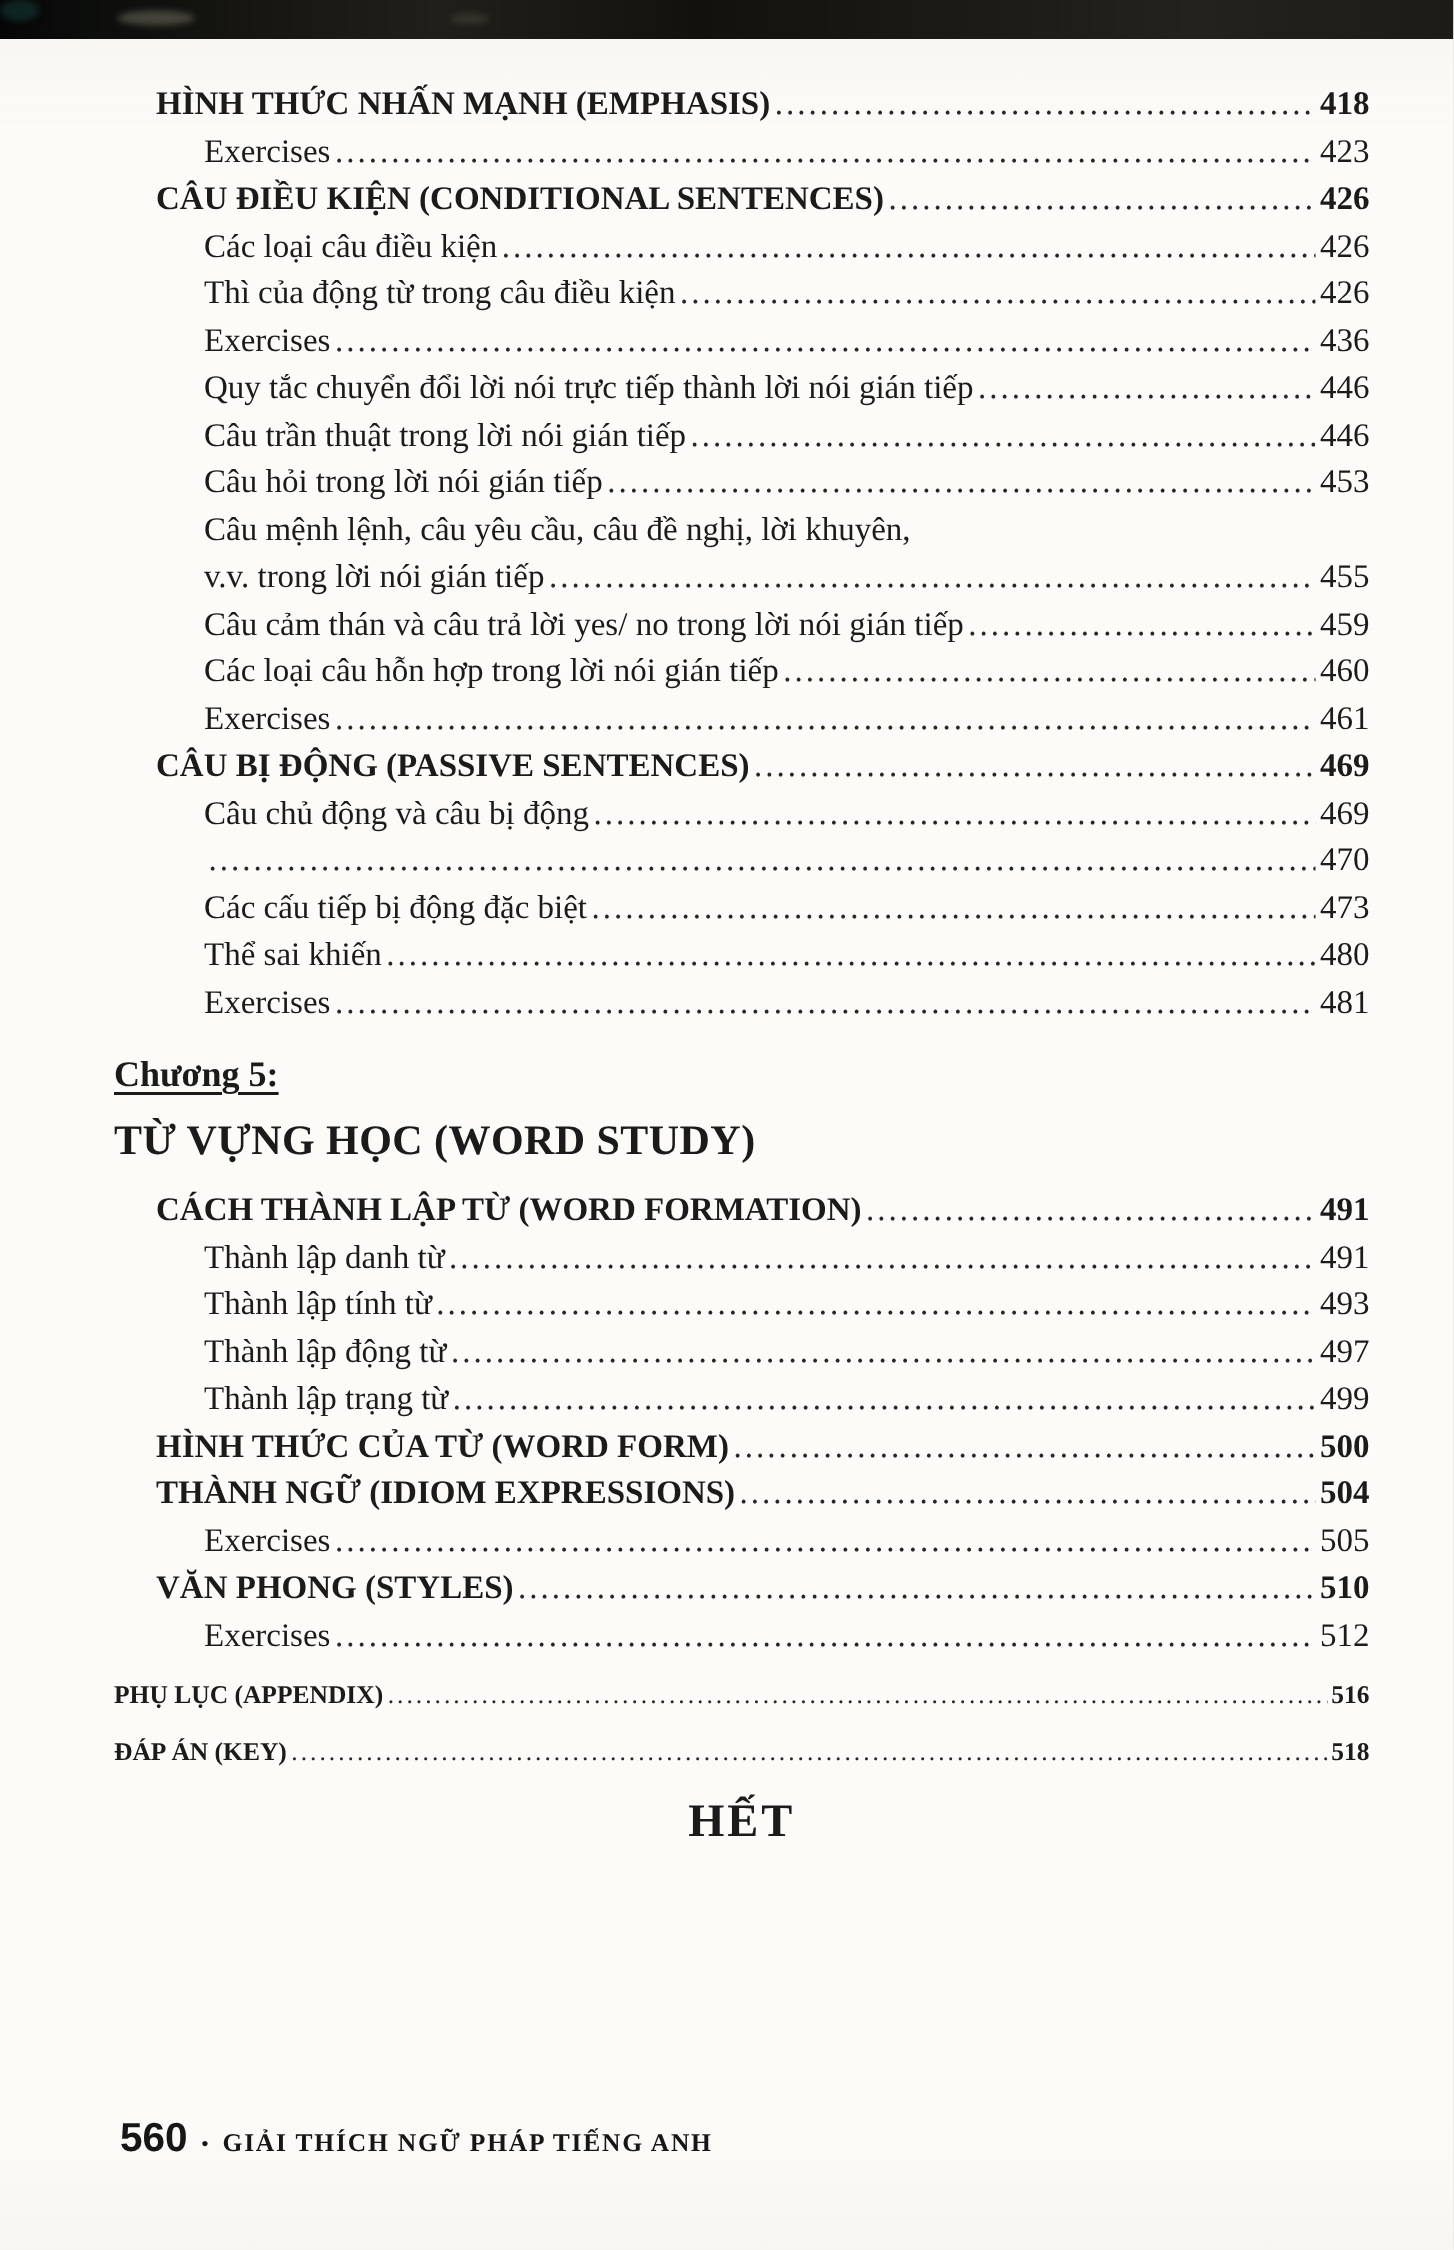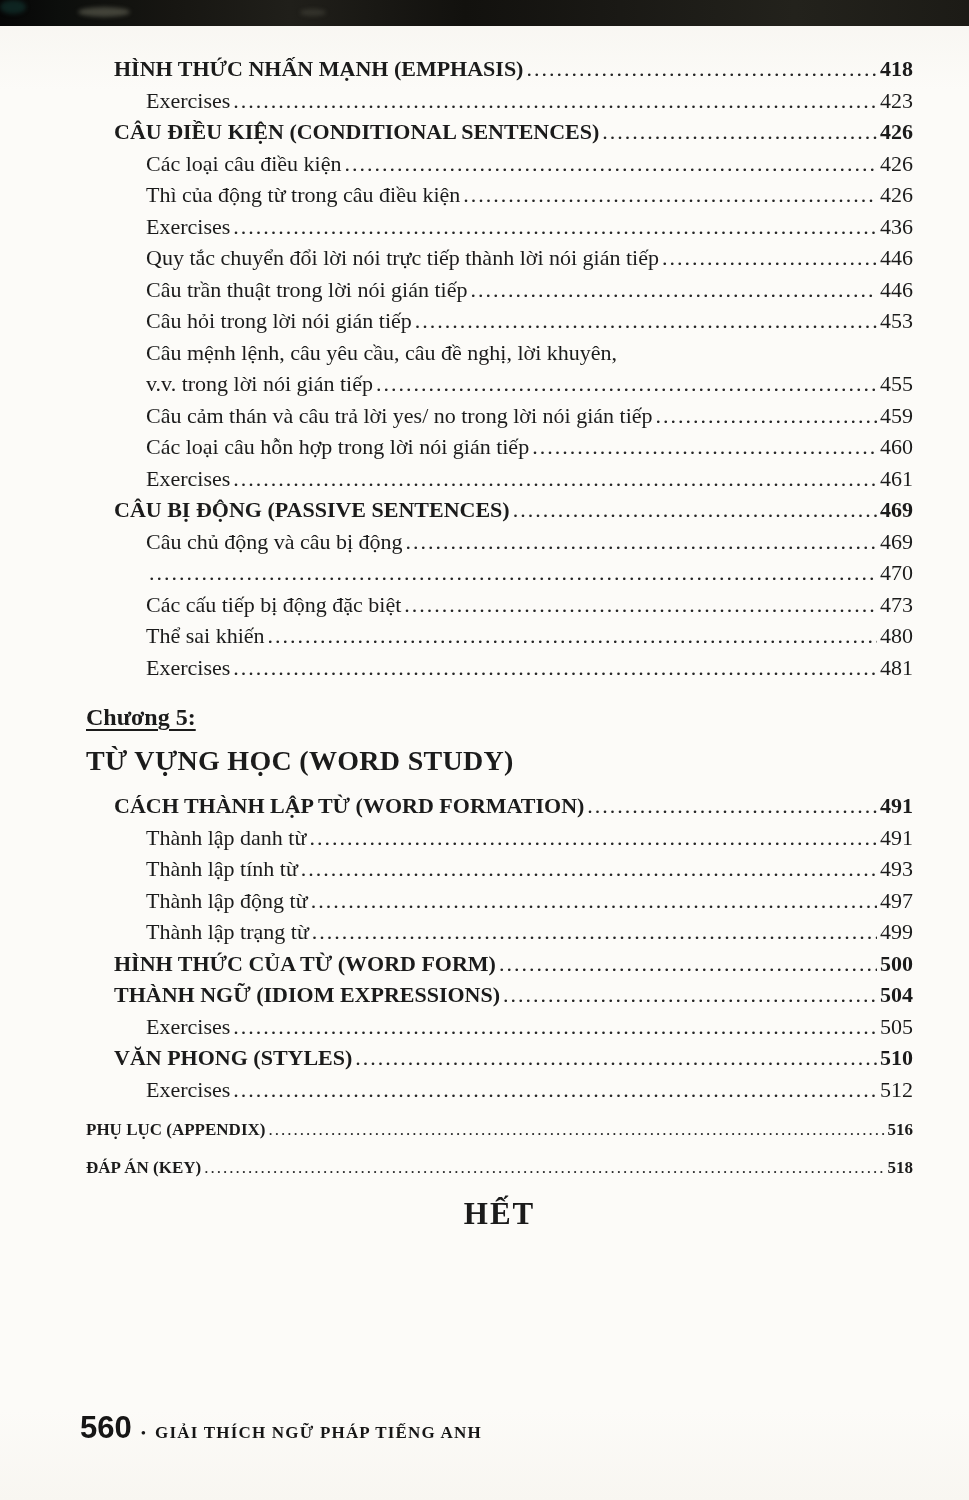--- a/index.html
+++ b/index.html
@@ -23,21 +23,21 @@
       #12110e 48%, #1a1915 64%, #23221c 82%, #1c1b16 100%);
   }
   .scan-band .spot {
     position: absolute; border-radius: 50%; filter: blur(2px);
   }
   .spot-a { left: 78px;  top: 7px;  width: 52px; height: 10px; background: rgba(150,150,130,0.38); }
   .spot-b { left: 300px; top: 9px;  width: 26px; height: 7px;  background: rgba(120,120,105,0.25); }
   .spot-c { left: 0px;   top: 0px;  width: 26px; height: 14px; background: rgba(20,60,55,0.55); border-radius: 0; filter: blur(1px); }
 
   .content {
-    position: absolute; top: 50px; left: 86px; right: 56px;
+    position: absolute; top: 50px; left: 76px; right: 56px;
   }
 
   .toc-row {
     display: flex; align-items: baseline;
     font-size: 22px; line-height: 1.16;
     margin-bottom: 6px;
   }
   .lvl-section { margin-left: 28px; margin-top: 6px; font-weight: bold; }
   .lvl-sub     { margin-left: 60px; align-items: center; }
   .lvl-top     { margin-top: 18px; font-weight: bold; font-size: 17px; }
@@ -73,21 +73,21 @@
     margin-top: 18px;
   }
 
   .footer {
     position: absolute; left: 80px; top: 1410px;
     display: flex; align-items: baseline;
     color: #161616;
   }
   .footer-page {
     font-family: "Liberation Sans", sans-serif;
-    font-weight: bold; font-size: 31px;
+    font-weight: bold; font-size: 27px;
   }
   .footer-sep { font-size: 15px; margin: 0 9px; }
   .footer-title { font-size: 17px; letter-spacing: 1.2px; font-weight: 600; }
 </style>
 </head>
 <body>
 
 <div class="page">
 
   <div class="scan-band">

